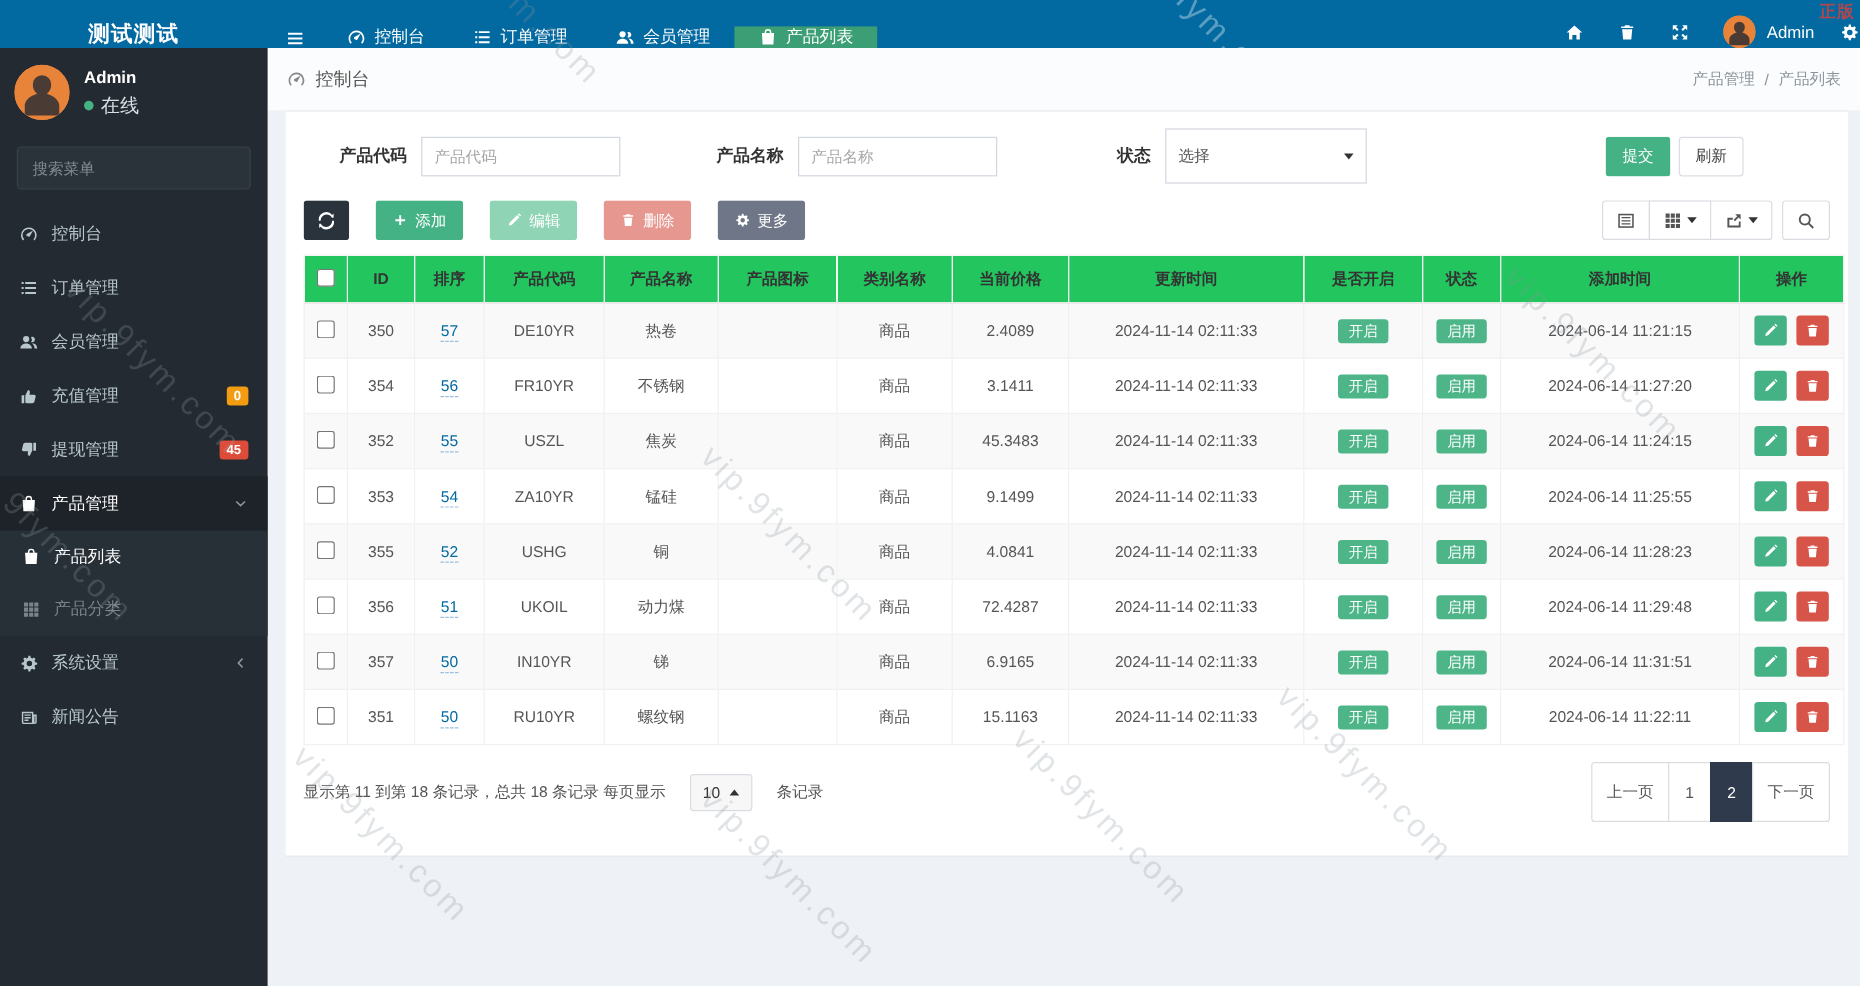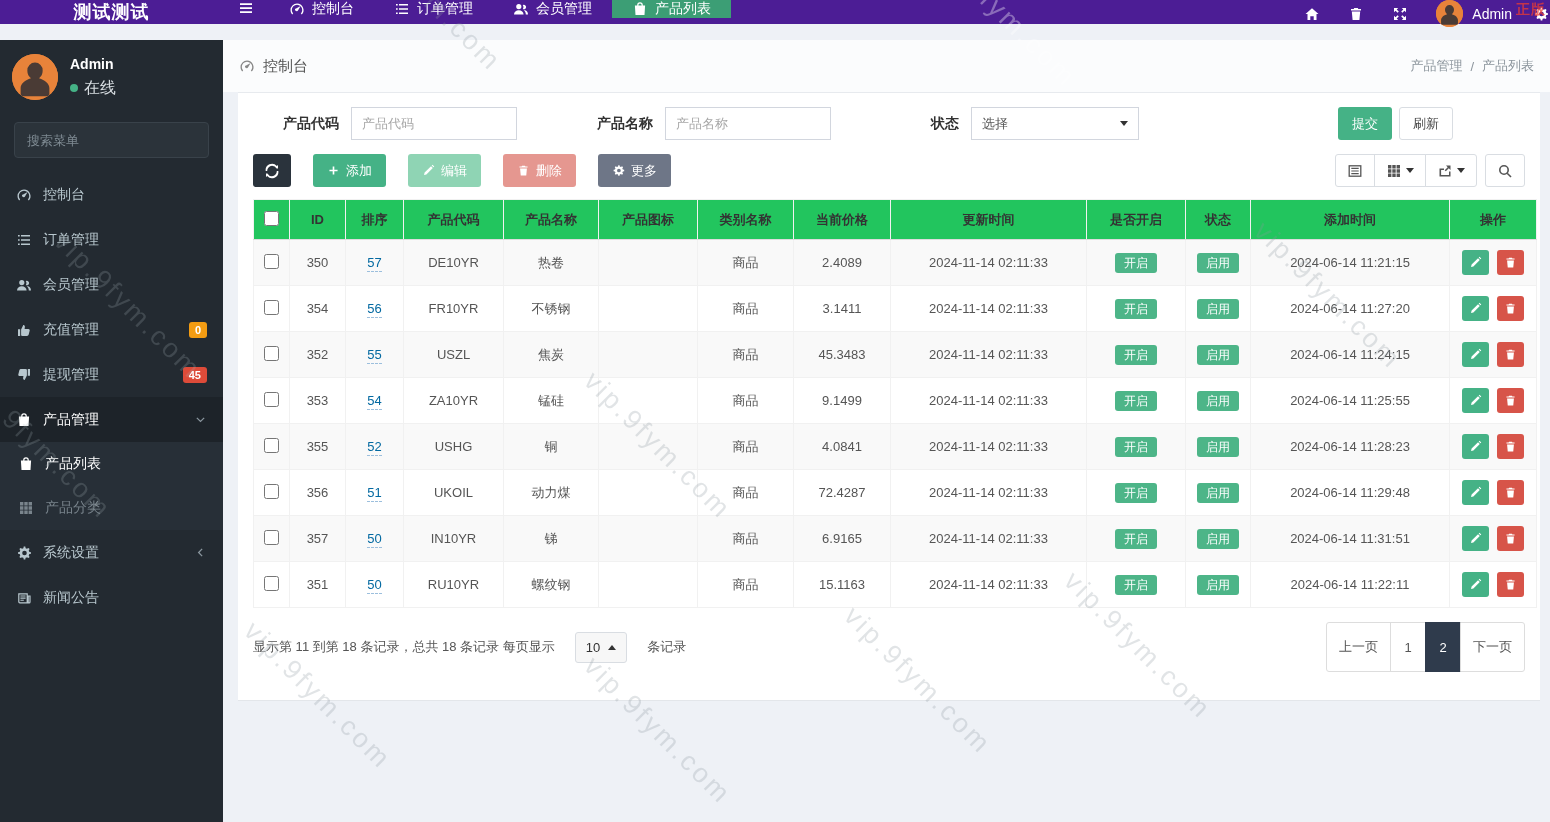--- a/index.html
+++ b/index.html
@@ -2,21 +2,21 @@
 <html><head>
 <meta charset="utf-8">
 <style>
   *{box-sizing:border-box;margin:0;padding:0}
   html,body{width:1550px;height:822px;overflow:hidden}
   body{font-family:"Liberation Sans","DejaVu Sans",sans-serif;background:#eef1f6;position:relative;color:#444;font-size:14px}
   .ic{width:16px;height:16px;display:inline-block;vertical-align:-3px;fill:currentColor;flex:none}
   .ic.sm{width:13px;height:13px;vertical-align:-2px}
 
   
-  .topbar{position:absolute;top:0;left:0;right:0;height:24px;background:#4c1d95;display:flex;align-items:flex-start;color:#fff;z-index:20}
+  .topbar{position:absolute;top:0;left:0;right:0;height:40px;background:#0369a1;display:flex;align-items:flex-end;color:#fff;z-index:20}
   .brand{width:223px;display:flex;align-items:center;justify-content:center;font-size:18px;font-weight:bold;letter-spacing:1px}
   .hamburger{width:46px;display:flex;align-items:center;justify-content:center;cursor:pointer;background:transparent;border:none;color:#fff}
   .topnav{display:flex;align-items:stretch}
   .topnav-item{display:flex;align-items:center;gap:7px;padding:0 20px;font-size:14px;color:#fff;cursor:pointer}
   .topnav-item.active{background:#3c9e75}
   .top-right{margin-left:auto;display:flex;align-items:stretch}
   .top-icon-btn{width:44px;display:flex;align-items:center;justify-content:center;background:transparent;border:none;color:#fff;cursor:pointer}
   .top-user{display:flex;align-items:center;gap:9px;padding:0 14px;cursor:pointer}
   .avatar{border-radius:50%;background:#e8833a;overflow:hidden;flex:none}
   .avatar svg{display:block;width:100%;height:100%}
@@ -51,21 +51,21 @@
   .ch-left .ic{color:#888}
   .crumb{font-size:13px;color:#8b949c;display:flex;gap:8px;align-items:center}
   .panel{margin:0 10px 0 15px;background:#fff;border-top:1px solid #e7eaee;border-bottom:1px solid #e3e6ea;padding:0 15px 28px 15px;min-height:600px}
 
   
   .filter-row{display:flex;align-items:center;padding:14px 0 12px 0}
   .fgroup{display:flex;align-items:center;gap:12px}
   .fgroup label{font-weight:bold;color:#333;white-space:nowrap}
   .fgroup input{width:166px;height:33px;border:1px solid #d2d6de;padding:0 10px;font-size:13px;color:#333;font-family:inherit;outline:none}
   .fgroup input::placeholder{color:#a6a6a6}
-  .select{width:168px;height:33px;border:1px solid #d2d6de;background:#fff;display:flex;align-items:center;justify-content:space-between;padding:0 10px;font-size:13px;color:#555;cursor:pointer}
+  .select{width:168px;height:46px;border:1px solid #d2d6de;background:#fff;display:flex;align-items:center;justify-content:space-between;padding:0 10px;font-size:13px;color:#555;cursor:pointer}
   .caret-down{width:0;height:0;border-left:4px solid transparent;border-right:4px solid transparent;border-top:5px solid #333;display:inline-block}
   .caret-up{width:0;height:0;border-left:4px solid transparent;border-right:4px solid transparent;border-bottom:5px solid #333;display:inline-block}
   .g1{margin-left:30px}.g2{margin-left:80px}.g3{margin-left:100px}
   .filter-btns{margin-left:auto;margin-right:72px;display:flex;gap:7px}
   .btn{height:33px;border-radius:3px;border:1px solid transparent;font-size:13px;font-family:inherit;cursor:pointer;display:inline-flex;align-items:center;gap:6px;padding:0 13px}
   .btn-green{background:#45b286;color:#fff}
   .btn-white{background:#fff;color:#444;border-color:#d9dde2}
   .btn-dark{background:#2a333c;color:#fff;width:38px;justify-content:center;padding:0}
   .btn-green-light{background:#8fd4b4;color:#fff;cursor:default}
   .btn-red-light{background:#e59790;color:#fff;cursor:default}

